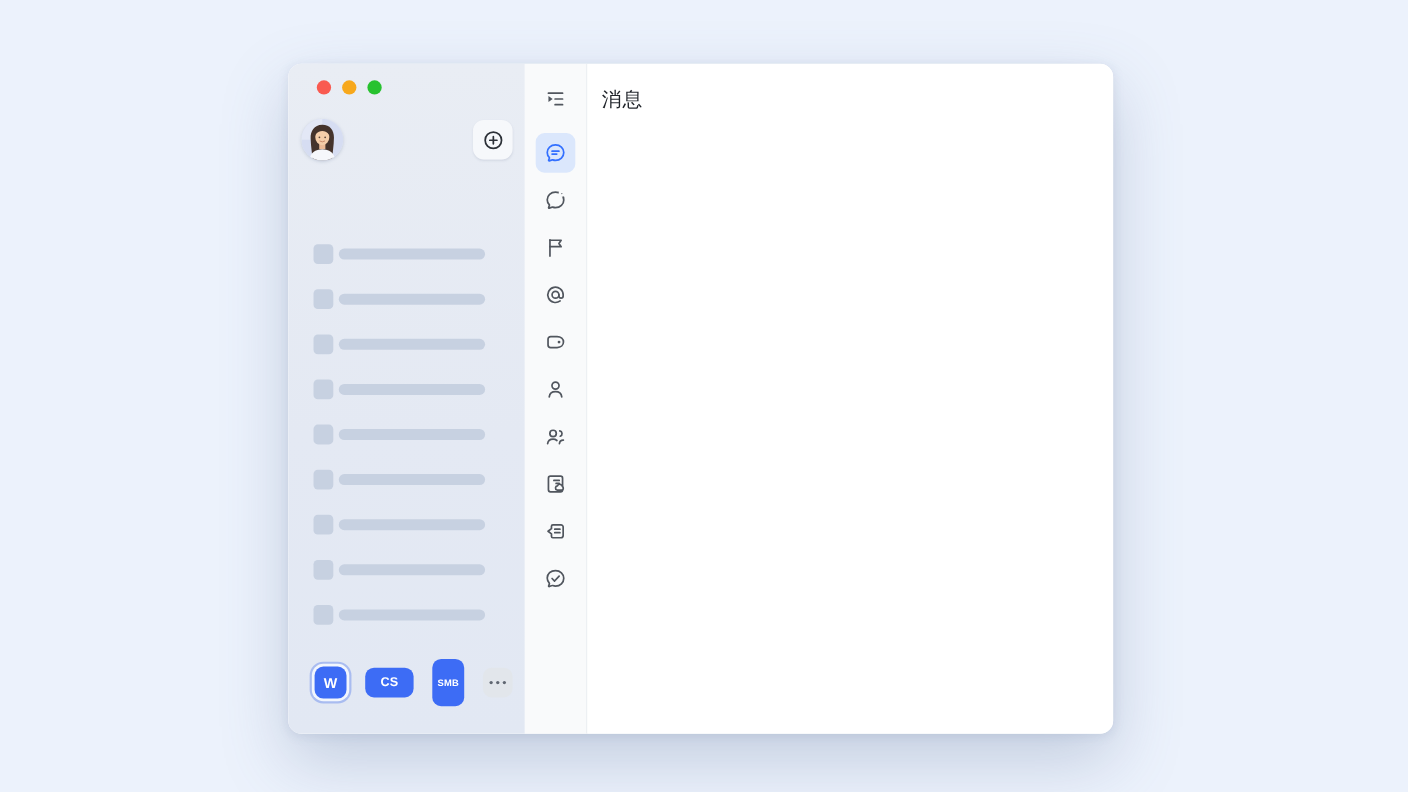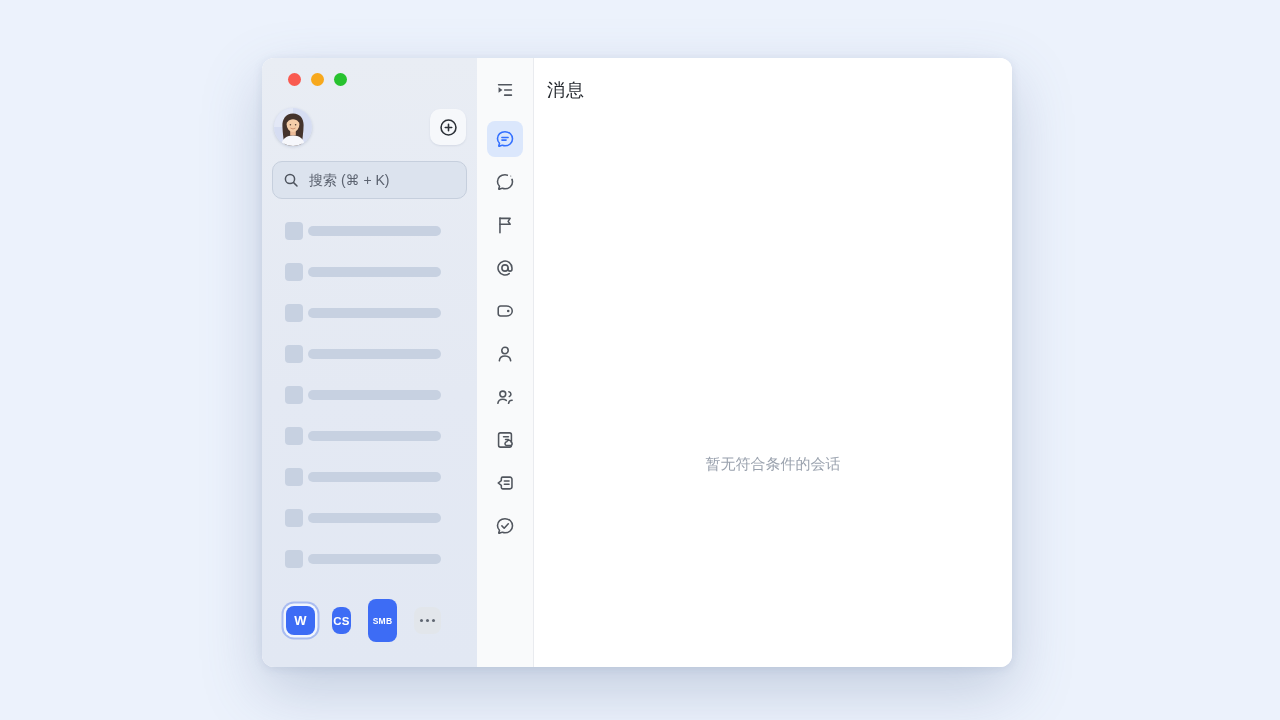--- a/index.html
+++ b/index.html
@@ -108,27 +108,20 @@
       </svg>
     </div>
 
     <div class="plus-btn">
       <svg width="21" height="21" viewBox="0 0 20 20" fill="none" stroke="currentColor" stroke-width="1.5" stroke-linecap="round">
         <circle cx="10" cy="10" r="7.1"></circle>
         <path d="M10 6.9 V13.1 M6.9 10 H13.1"></path>
       </svg>
     </div>
 
-    <div class="search">
-      <svg width="16" height="16" viewBox="0 0 16 16" fill="none" stroke="currentColor" stroke-width="1.5" stroke-linecap="round">
-        <circle cx="7" cy="7" r="4.6"></circle>
-        <path d="M10.6 10.6 L14 14"></path>
-      </svg>
-      <input type="text" placeholder="搜索 (⌘ + K)" style="">
-    </div>
 
     <div class="sk-list">
         <div class="sk-row">
           <span class="sk-sq"></span>
           <span class="sk-bar"></span>
         </div>
         <div class="sk-row">
           <span class="sk-sq"></span>
           <span class="sk-bar"></span>
         </div>
@@ -157,21 +150,21 @@
           <span class="sk-bar"></span>
         </div>
         <div class="sk-row">
           <span class="sk-sq"></span>
           <span class="sk-bar"></span>
         </div>
       </div>
 
     <div class="ws-row">
       <div class="ws-btn f-lg ws-active" style="width:29px;height:29px">W</div>
-      <div class="ws-btn" style="width:19px;height:27px;font-size:11.5px">CS</div>
+      <div class="ws-btn" style="width:44px;height:27px;font-size:11.5px">CS</div>
       <div class="ws-btn f-sm" style="width:29px;height:43px">SMB</div>
       <div class="ws-more">
         <i></i>
           <i></i>
           <i></i>
       </div>
     </div>
   </div>
 
   <div class="rail">
@@ -258,16 +251,15 @@
       <svg width="22" height="22" viewBox="0 0 24 24" fill="none" stroke="currentColor" stroke-width="1.7" stroke-linecap="round" stroke-linejoin="round">
         <path d="M12 4 C7.3 4 3.8 7.3 3.8 11.5 C3.8 13.4 4.5 15.1 5.8 16.4 C6 16.6 6.05 16.75 5.95 17 L5.2 19.3 C5.1 19.7 5.4 20 5.8 19.9 L8.6 18.9 C8.8 18.82 9 18.83 9.2 18.9 C10.1 19.2 11 19.4 12 19.4 C16.7 19.4 20.2 15.9 20.2 11.7 C20.2 7.4 16.7 4 12 4 Z"></path>
         <path d="M8.6 11.9 L11.1 14.4 L15.6 9.5"></path>
       </svg>
     </div>
 
   </div>
 
   <div class="main">
     <div class="main-title">消息</div>
-    <div class="empty-state">暂无符合条件的会话</div>
   </div>
 
 </div>
 
 </body></html>

